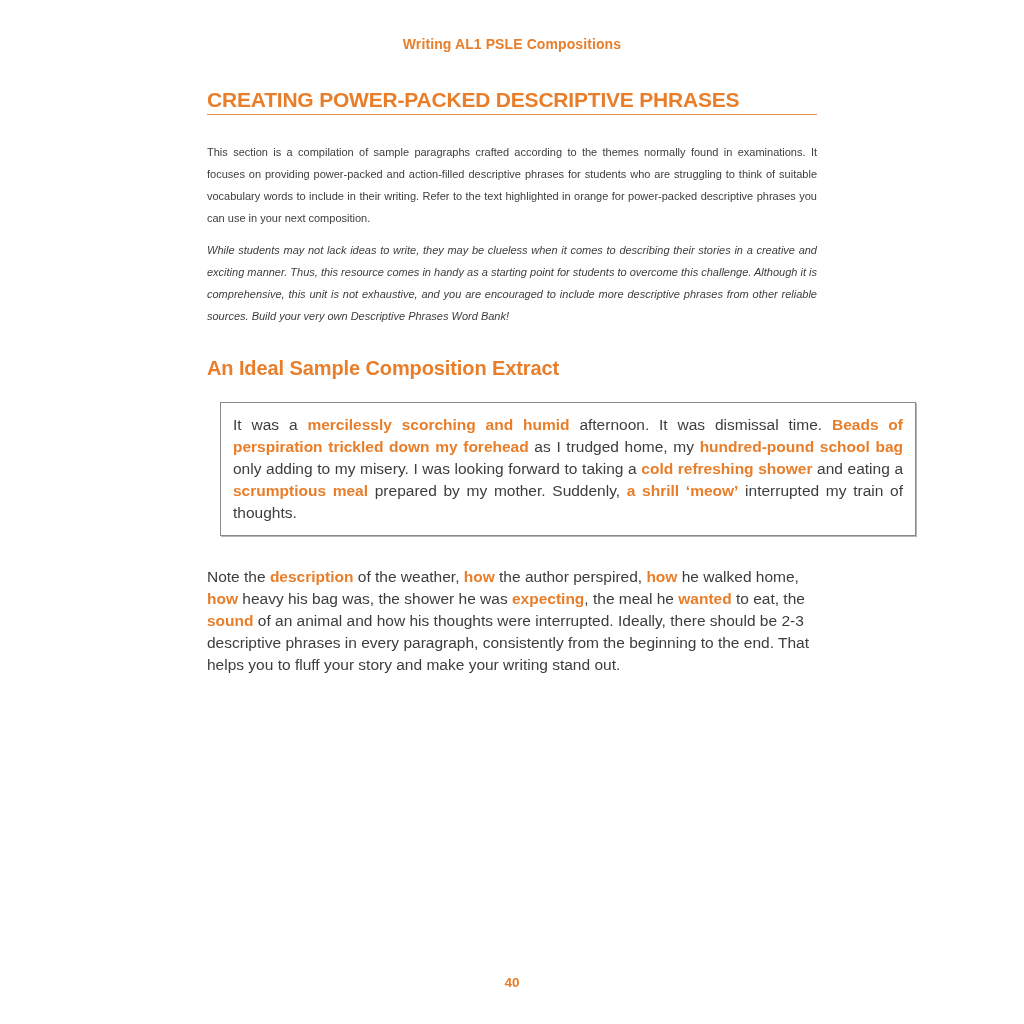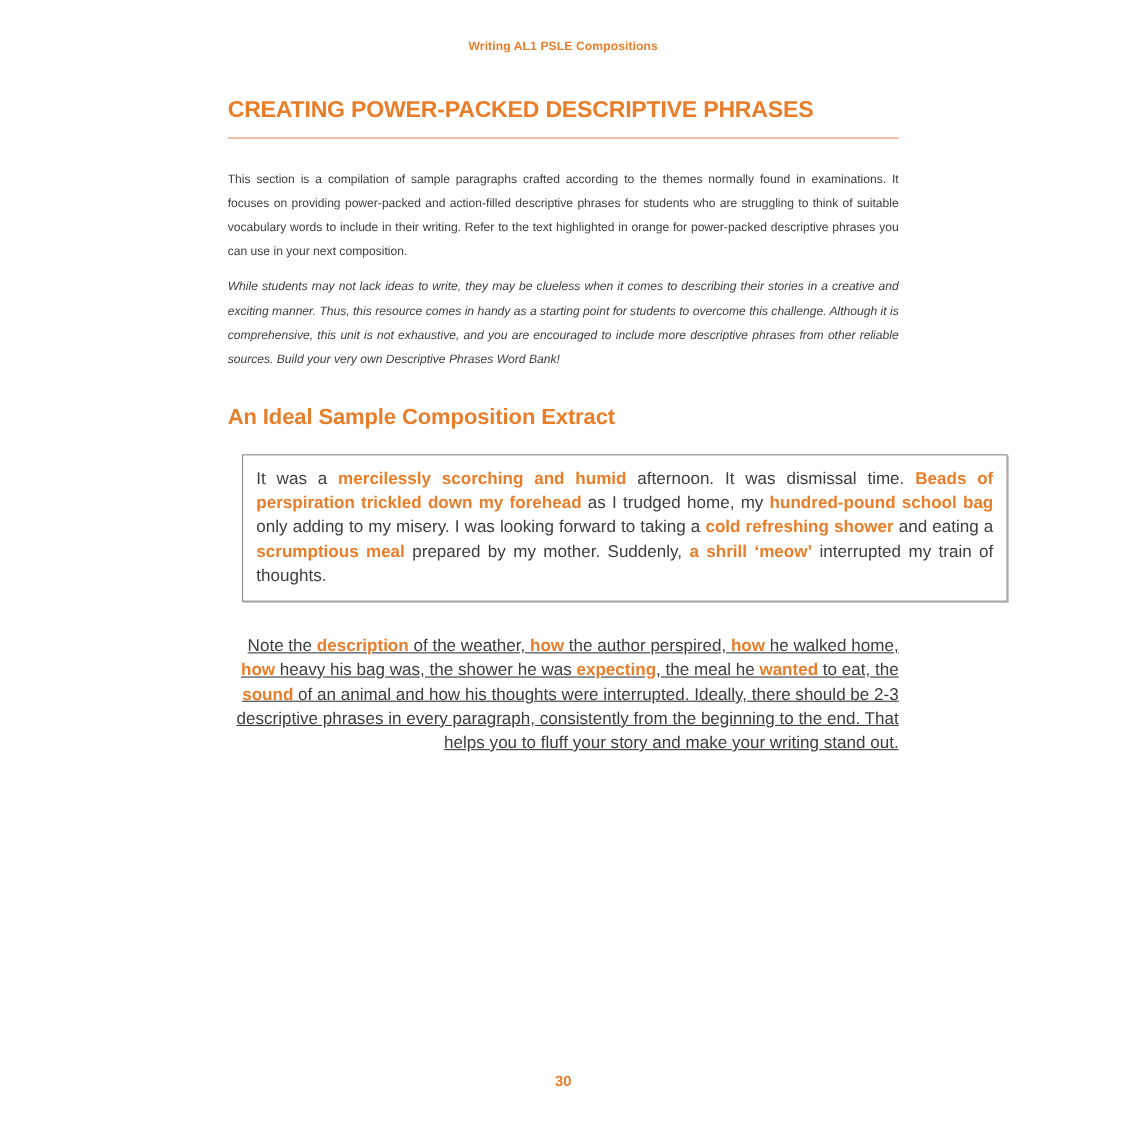--- a/index.html
+++ b/index.html
@@ -12,38 +12,38 @@
     font-family: "Liberation Sans", "DejaVu Sans", sans-serif;
     color: #3d3d3f;
     overflow: hidden;
   }
   .running-header {
     position: absolute;
     top: 36px;
     left: 0;
     width: 100%;
     text-align: center;
-    font-size: 11px;
+    font-size: 14px;
     font-weight: bold;
     color: #e87e2a;
     letter-spacing: 0.1px;
   }
   .content {
     position: absolute;
     left: 207px;
     top: 88px;
     width: 610px;
   }
   .section-title {
     font-size: 21px;
     font-weight: bold;
     color: #e87e2a;
     letter-spacing: -0.2px;
     line-height: 24px;
-    padding-bottom: 13px;
+    padding-bottom: 2px;
     border-bottom: 1.5px solid #e89050;
   }
   .para {
     margin-top: 26px;
     font-size: 11px;
     line-height: 22px;
     text-align: justify;
     color: #3d3d3f;
   }
   .para + .para { margin-top: 10px; font-style: italic; }
@@ -64,23 +64,22 @@
     font-size: 15.5px;
     line-height: 22px;
     text-align: justify;
     color: #3d3d3f;
     background: #ffffff;
   }
   .note-para {
     margin-top: 30px;
     font-size: 15.5px;
     line-height: 22px;
-    text-align: right;
+    text-align: left;
     color: #3d3d3f;
-    text-decoration: underline;
   }
   .accent {
     color: #e87e2a;
     font-weight: bold;
   }
   .page-number {
     position: absolute;
     top: 975px;
     left: 0;
     width: 100%;
@@ -106,15 +105,15 @@
     <p class="para">While students may not lack ideas to write, they may be clueless when it comes to describing their stories in a creative and exciting manner. Thus, this resource comes in handy as a starting point for students to overcome this challenge. Although it is comprehensive, this unit is not exhaustive, and you are encouraged to include more descriptive phrases from other reliable sources. Build your very own Descriptive Phrases Word Bank!</p>
 
     <h2 class="sub-heading">An Ideal Sample Composition Extract</h2>
 
     <div class="extract-box"><span>It was a </span><span class="accent">mercilessly scorching and humid</span><span> afternoon. It was dismissal time. </span><span class="accent">Beads of perspiration trickled down my forehead</span><span> as I trudged home, my </span><span class="accent">hundred-pound school bag</span><span> only adding to my misery. I was looking forward to taking a </span><span class="accent">cold refreshing shower</span><span> and eating a </span><span class="accent">scrumptious meal</span><span> prepared by my mother. Suddenly, </span><span class="accent">a shrill ‘meow’</span><span> interrupted my train of thoughts.</span></div>
 
     <p class="note-para"><span>Note the </span><span class="accent">description</span><span> of the weather, </span><span class="accent">how</span><span> the author perspired, </span><span class="accent">how</span><span> he walked home, </span><span class="accent">how</span><span> heavy his bag was, the shower he was </span><span class="accent">expecting</span><span>, the meal he </span><span class="accent">wanted</span><span> to eat, the </span><span class="accent">sound</span><span> of an animal and how his thoughts were interrupted. Ideally, there should be 2-3 descriptive phrases in every paragraph, consistently from the beginning to the end. That helps you to fluff your story and make your writing stand out.</span></p>
 
   </div>
 
-  <div class="page-number">30</div>
+  <div class="page-number">40</div>
 
 </div>
 
 </body></html>

